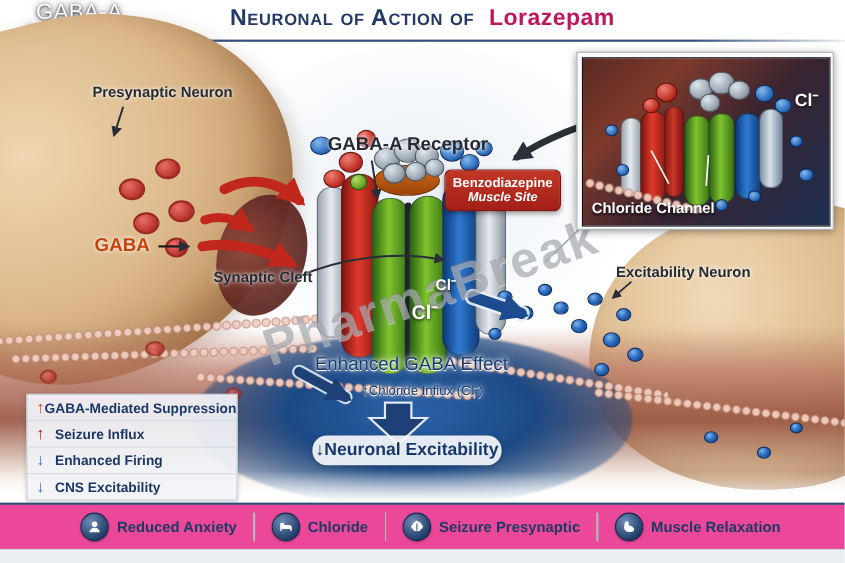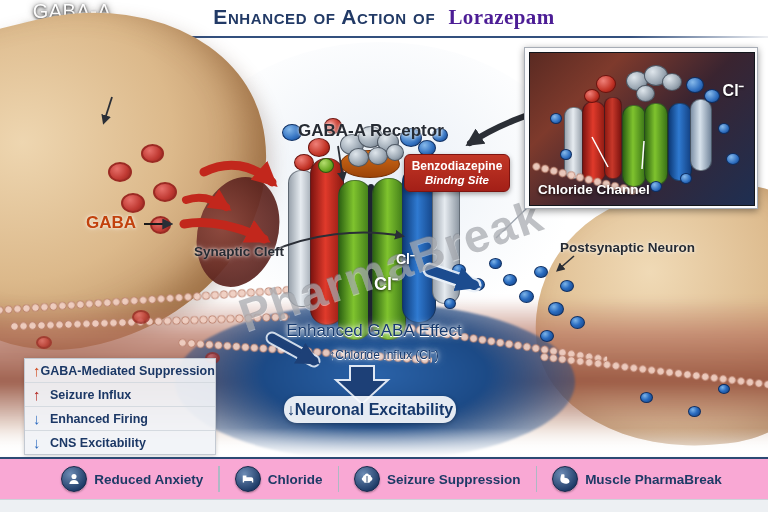--- a/index.html
+++ b/index.html
@@ -4,21 +4,21 @@
 <style>
   html,body{margin:0;padding:0;background:#fff;}
   .stage{position:relative;width:768px;height:512px;overflow:hidden;background:#fff;
          font-family:"Liberation Sans",sans-serif;}
   .abs{position:absolute;}
 
   
   .title{position:absolute;top:5px;left:0;right:0;text-align:center;font-weight:700;
          font-size:21px;letter-spacing:.4px;color:#223a66;}
   .title .prefix{font-variant:small-caps;letter-spacing:.6px;}
-  .title .drug{color:#4c1d95;margin-left:7px;font-family:Liberation Serif, serif;}
+  .title .drug{color:#be185d;margin-left:7px;}
   .title-rule{position:absolute;top:36px;left:0;width:768px;height:2px;
       background:linear-gradient(90deg,rgba(40,60,100,.08),#33507e 18%,#33507e 82%,rgba(40,60,100,.08));}
 
   
   .haze{left:180px;top:42px;width:400px;height:290px;z-index:1;border-radius:50%;
       background:radial-gradient(ellipse at 50% 45%,#e9eff6 0%,rgba(233,239,246,0) 70%);}
   .presyn{left:-95px;top:12px;width:365px;height:330px;z-index:2;
       background:radial-gradient(ellipse at 35% 35%,#eed6b0 0%,#dcb98b 45%,#bb8f62 80%,#a87d52 100%);
       border-radius:40% 58% 62% 45% / 45% 50% 58% 42%;transform:rotate(-14deg);
       box-shadow:inset -14px -18px 34px rgba(120,70,30,.45),4px 8px 18px rgba(90,60,40,.22);}
@@ -104,38 +104,38 @@
       font-weight:700;font-size:11.5px;line-height:20px;text-align:center;}
   .inset .cl{position:absolute;right:10px;top:26px;z-index:5;color:#fff;font-weight:700;font-size:16px;
       text-shadow:0 1px 2px rgba(0,0,0,.8);}
   .inset .chl{position:absolute;left:8px;bottom:8px;z-index:5;color:#fff;font-weight:700;font-size:13.5px;
       text-shadow:0 1px 3px rgba(0,0,0,.9);}
   .mini{position:absolute;border:1px solid rgba(20,28,38,.5);}
 
   
   .footer-wrap{position:absolute;left:0;top:457px;width:768px;height:55px;z-index:60;background:#edf0f3;}
   .footer-line{height:2px;background:#2c4a74;box-shadow:0 1px 2px rgba(44,74,116,.35);}
-  .footer-bar{height:40px;background:#f9a8d4;border-bottom:1px solid #ccd2d9;
+  .footer-bar{height:40px;background:#ec4899;border-bottom:1px solid #ccd2d9;
       display:flex;align-items:center;justify-content:center;gap:15px;padding-left:15px;}
   .f-item{display:flex;align-items:center;gap:7px;}
   .f-ic{width:24px;height:24px;border-radius:50%;display:flex;align-items:center;justify-content:center;
       background:radial-gradient(circle at 35% 30%,#6d8cb5,#1d3a66 75%);border:1px solid #16294a;
       box-shadow:0 1px 2px rgba(0,0,0,.3);}
   .f-lbl{font-weight:700;font-size:13.5px;color:#1d3a66;white-space:nowrap;}
   .fsep{width:1.5px;height:26px;background:#aeb8c4;}
 
   svg.overlay{position:absolute;left:0;top:0;z-index:20;}
 </style>
 </head>
 <body>
 
 <div class="stage">
 
   <div class="title">
-    <span class="prefix">Enhanced of Action of</span>
+    <span class="prefix">Neuronal of Action of</span>
     <span class="drug">Lorazepam</span>
   </div>
   <div class="title-rule"></div>
 
   <div class="abs haze"></div>
   <div class="abs presyn"></div>
   <div class="abs presyn-mouth"></div>
   <div class="abs postsyn"></div>
   <div class="abs band"></div>
   <div class="abs pool"></div>
@@ -227,28 +227,29 @@
     <path d="M496,238 L527,208" stroke="#9aa2ad" stroke-width="1.4" fill="none"></path>
     <path d="M430,270 L474,285" stroke="rgba(235,242,250,.9)" stroke-width="15" fill="none" stroke-linecap="round"></path>
     <path d="M430,270 L474,285" stroke="#1c4c8f" stroke-width="10" fill="none" stroke-linecap="round" marker-end="url(#ahBlue)"></path>
     <path d="M272,338 L314,361" stroke="rgba(235,242,250,.85)" stroke-width="13" fill="none" stroke-linecap="round"></path>
     <path d="M272,338 L314,361" stroke="#1d4077" stroke-width="9" fill="none" stroke-linecap="round" marker-end="url(#ahNavy)"></path>
     <path d="M350,366 L374,366 L374,380 L388,380 L362,404 L336,380 L350,380 Z" fill="#1d4077" stroke="#dfe8f4" stroke-width="2"></path>
   </svg>
 
   <div class="abs watermark">PharmaBreak</div>
 
+  <div class="lab" style="left:84px;top:76px;font-size:13.5px;">Presynaptic Neuron</div>
   <div class="lab lab-gaba" style="left:86px;top:213px;">GABA</div>
   <div class="lab" style="left:194px;top:244px;font-size:13.5px;">Synaptic Cleft</div>
   <div class="lab" style="left:298px;top:121px;font-size:17px;">GABA-A Receptor</div>
-  <div class="lab" style="left:560px;top:240px;font-size:13.5px;">Postsynaptic Neuron</div>
+  <div class="lab" style="left:560px;top:240px;font-size:13.5px;">Excitability Neuron</div>
 
   <div class="abs benzo-box">
     <div class="l1">Benzodiazepine</div>
-    <div class="l2">Bindng Site</div>
+    <div class="l2">Muscle Site</div>
   </div>
 
   <div class="chan-label">
     <div class="l1">GABA-A</div>
     <div class="l2">Receptor</div>
   </div>
   <div class="cl-white" style="left:396px;top:249px;font-size:14px;">Cl⁻</div>
   <div class="cl-white" style="left:374px;top:271px;font-size:18px;">Cl⁻</div>
 
   <div class="flow-txt" style="left:282px;top:321px;width:184px;font-size:17px;">Enhanced GABA Effect</div>
@@ -330,27 +331,27 @@
         <span class="f-lbl">Chloride</span>
       </div>
       <div class="fsep"></div>
       <div class="f-item">
         <span class="f-ic">
           <svg width="14" height="14" viewBox="0 0 16 16">
               <path d="M5.5 3.5a2.4 2.4 0 0 1 4.6-.3 2.5 2.5 0 0 1 2.6 2.4c.9.4 1.5 1.2 1.5 2.2a2.5 2.5 0 0 1-2.1 2.5c-.2 1.2-1.2 2.1-2.5 2.1-.6 0-1.2-.2-1.6-.6-.4.4-1 .6-1.6.6a2.5 2.5 0 0 1-2.5-2.2A2.4 2.4 0 0 1 2 8.1c0-1 .6-1.8 1.4-2.2a2.4 2.4 0 0 1 2.1-2.4z" fill="#fff"></path>
               <path d="M8 4.5v7" stroke="#1d3a66" stroke-width="1"></path>
             </svg>
         </span>
-        <span class="f-lbl">Seizure Suppression</span>
+        <span class="f-lbl">Seizure Presynaptic</span>
       </div>
       <div class="fsep"></div>
       <div class="f-item">
         <span class="f-ic">
           <svg width="14" height="14" viewBox="0 0 16 16">
               <path d="M4 2.5h2.6c.5 0 .8.3.8.8v3.2c2.8.1 5 1.4 5.6 3.4.5 1.7-.6 3.1-2.9 3.4-2.7.4-5.5-.6-6.8-2.4C2.2 9.4 2.6 6 4 2.5z" fill="#fff"></path>
             </svg>
         </span>
-        <span class="f-lbl">Muscle PharmaBreak</span>
+        <span class="f-lbl">Muscle Relaxation</span>
       </div>
     </div>
   </div>
 
 </div>
 
 </body></html>

